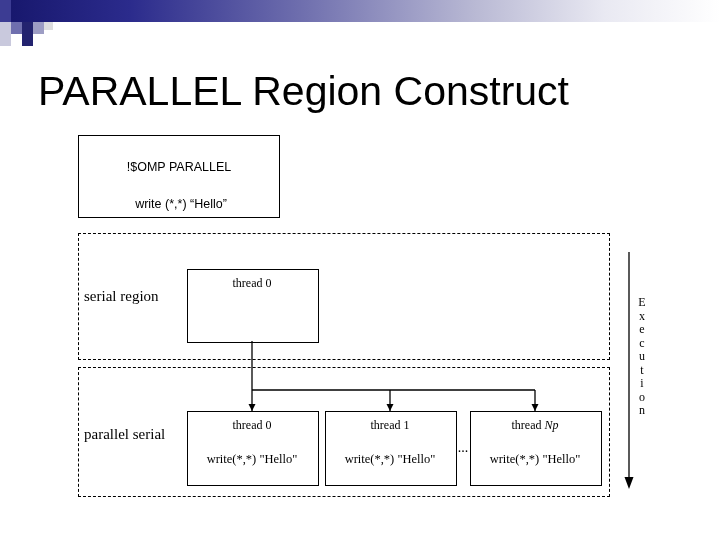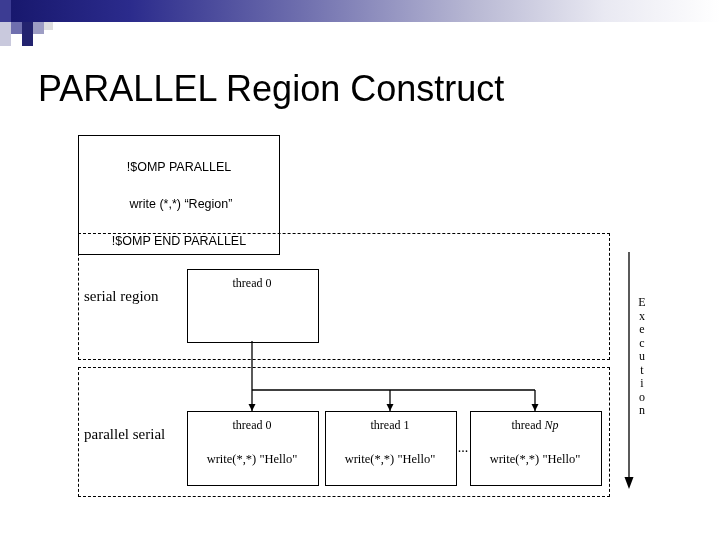--- a/index.html
+++ b/index.html
@@ -33,21 +33,21 @@
   .sq3 { left: 22px; top: 22px; width: 11px; height: 24px; background:#23236f; }
   .sq4 { left: 33px; top: 22px; width: 11px; height: 12px; background:#9d9dc4; }
   .sq5 { left: 0px;  top: 0px;  width: 11px; height: 22px; background:#3c3c93; }
   .sq6 { left: 44px; top: 22px; width: 9px;  height: 8px;  background:#dededf; }
 
   
   .title {
     position: absolute;
     left: 38px;
     top: 68px;
-    font-size: 36px;
+    font-size: 41px;
     color: #000000;
     letter-spacing: 0px;
     white-space: nowrap;
   }
 
   
   .code-box {
     position: absolute;
     left: 78px;
     top: 135px;
@@ -168,22 +168,21 @@
 <div class="banner-sq sq1"></div>
 <div class="banner-sq sq2"></div>
 <div class="banner-sq sq3"></div>
 <div class="banner-sq sq4"></div>
 <div class="banner-sq sq6"></div>
 
 <div class="title">PARALLEL Region Construct</div>
 
 <div class="code-box">
   <div class="code-line">!$OMP PARALLEL</div>
-  <div class="code-line code-indent">write (*,*) “Region”</div>
-  <div class="code-line">!$OMP END PARALLEL</div>
+  <div class="code-line code-indent">write (*,*) “Hello”</div>
 </div>
 
 <div class="diagram">
 
   <div class="dashed-region serial-region"></div>
   <div class="dashed-region parallel-region"></div>
 
   <div class="region-label serial-label">serial region</div>
   <div class="region-label parallel-label">parallel serial</div>
 

